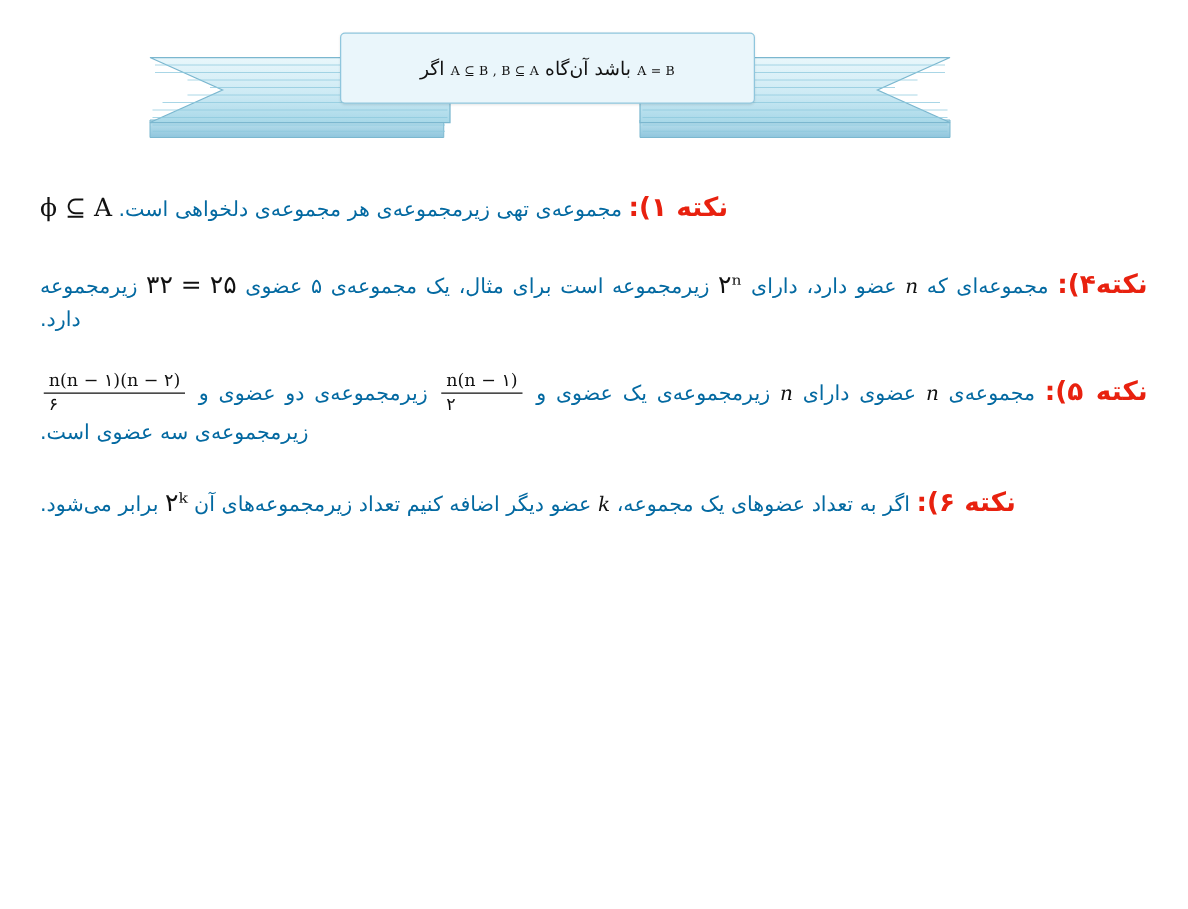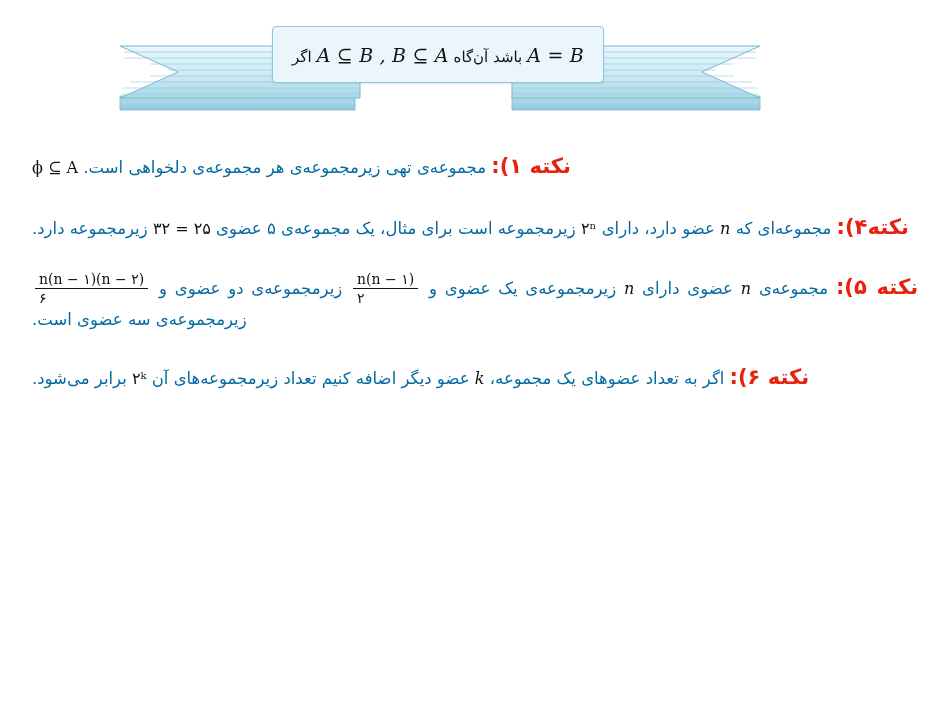--- a/index.html
+++ b/index.html
@@ -45,22 +45,21 @@
   .banner-text {
     font-family: "DejaVu Serif", "Liberation Serif", serif;
     font-size: 15px;
     color: #121212;
     direction: rtl;
     white-space: nowrap;
     letter-spacing: 0.2px;
   }
   .banner-text .mathi {
     font-family: "DejaVu Serif", "Liberation Serif", serif;
-    font-style: italic;
-    font-size: 19px;
+    font-size: 10px;
     text-align: center;
   }
 
   
   .notes {
     position: absolute;
     top: 150px;
     right: 32px;
     left: 32px;
     direction: rtl;
@@ -86,21 +85,21 @@
   .m {
     font-family: "DejaVu Serif", "Liberation Serif", serif;
     font-style: italic;
     font-size: 16px;
     direction: ltr;
     display: inline-block;
   }
   .mu {
     font-family: "DejaVu Serif", "Liberation Serif", serif;
     font-style: normal;
-    font-size: 16px;
+    font-size: 20px;
     direction: ltr;
     display: inline-block;
   }
 
   
   .frac {
     display: inline-block;
     vertical-align: middle;
     direction: ltr;
     font-family: "DejaVu Serif", "Liberation Serif", serif;

